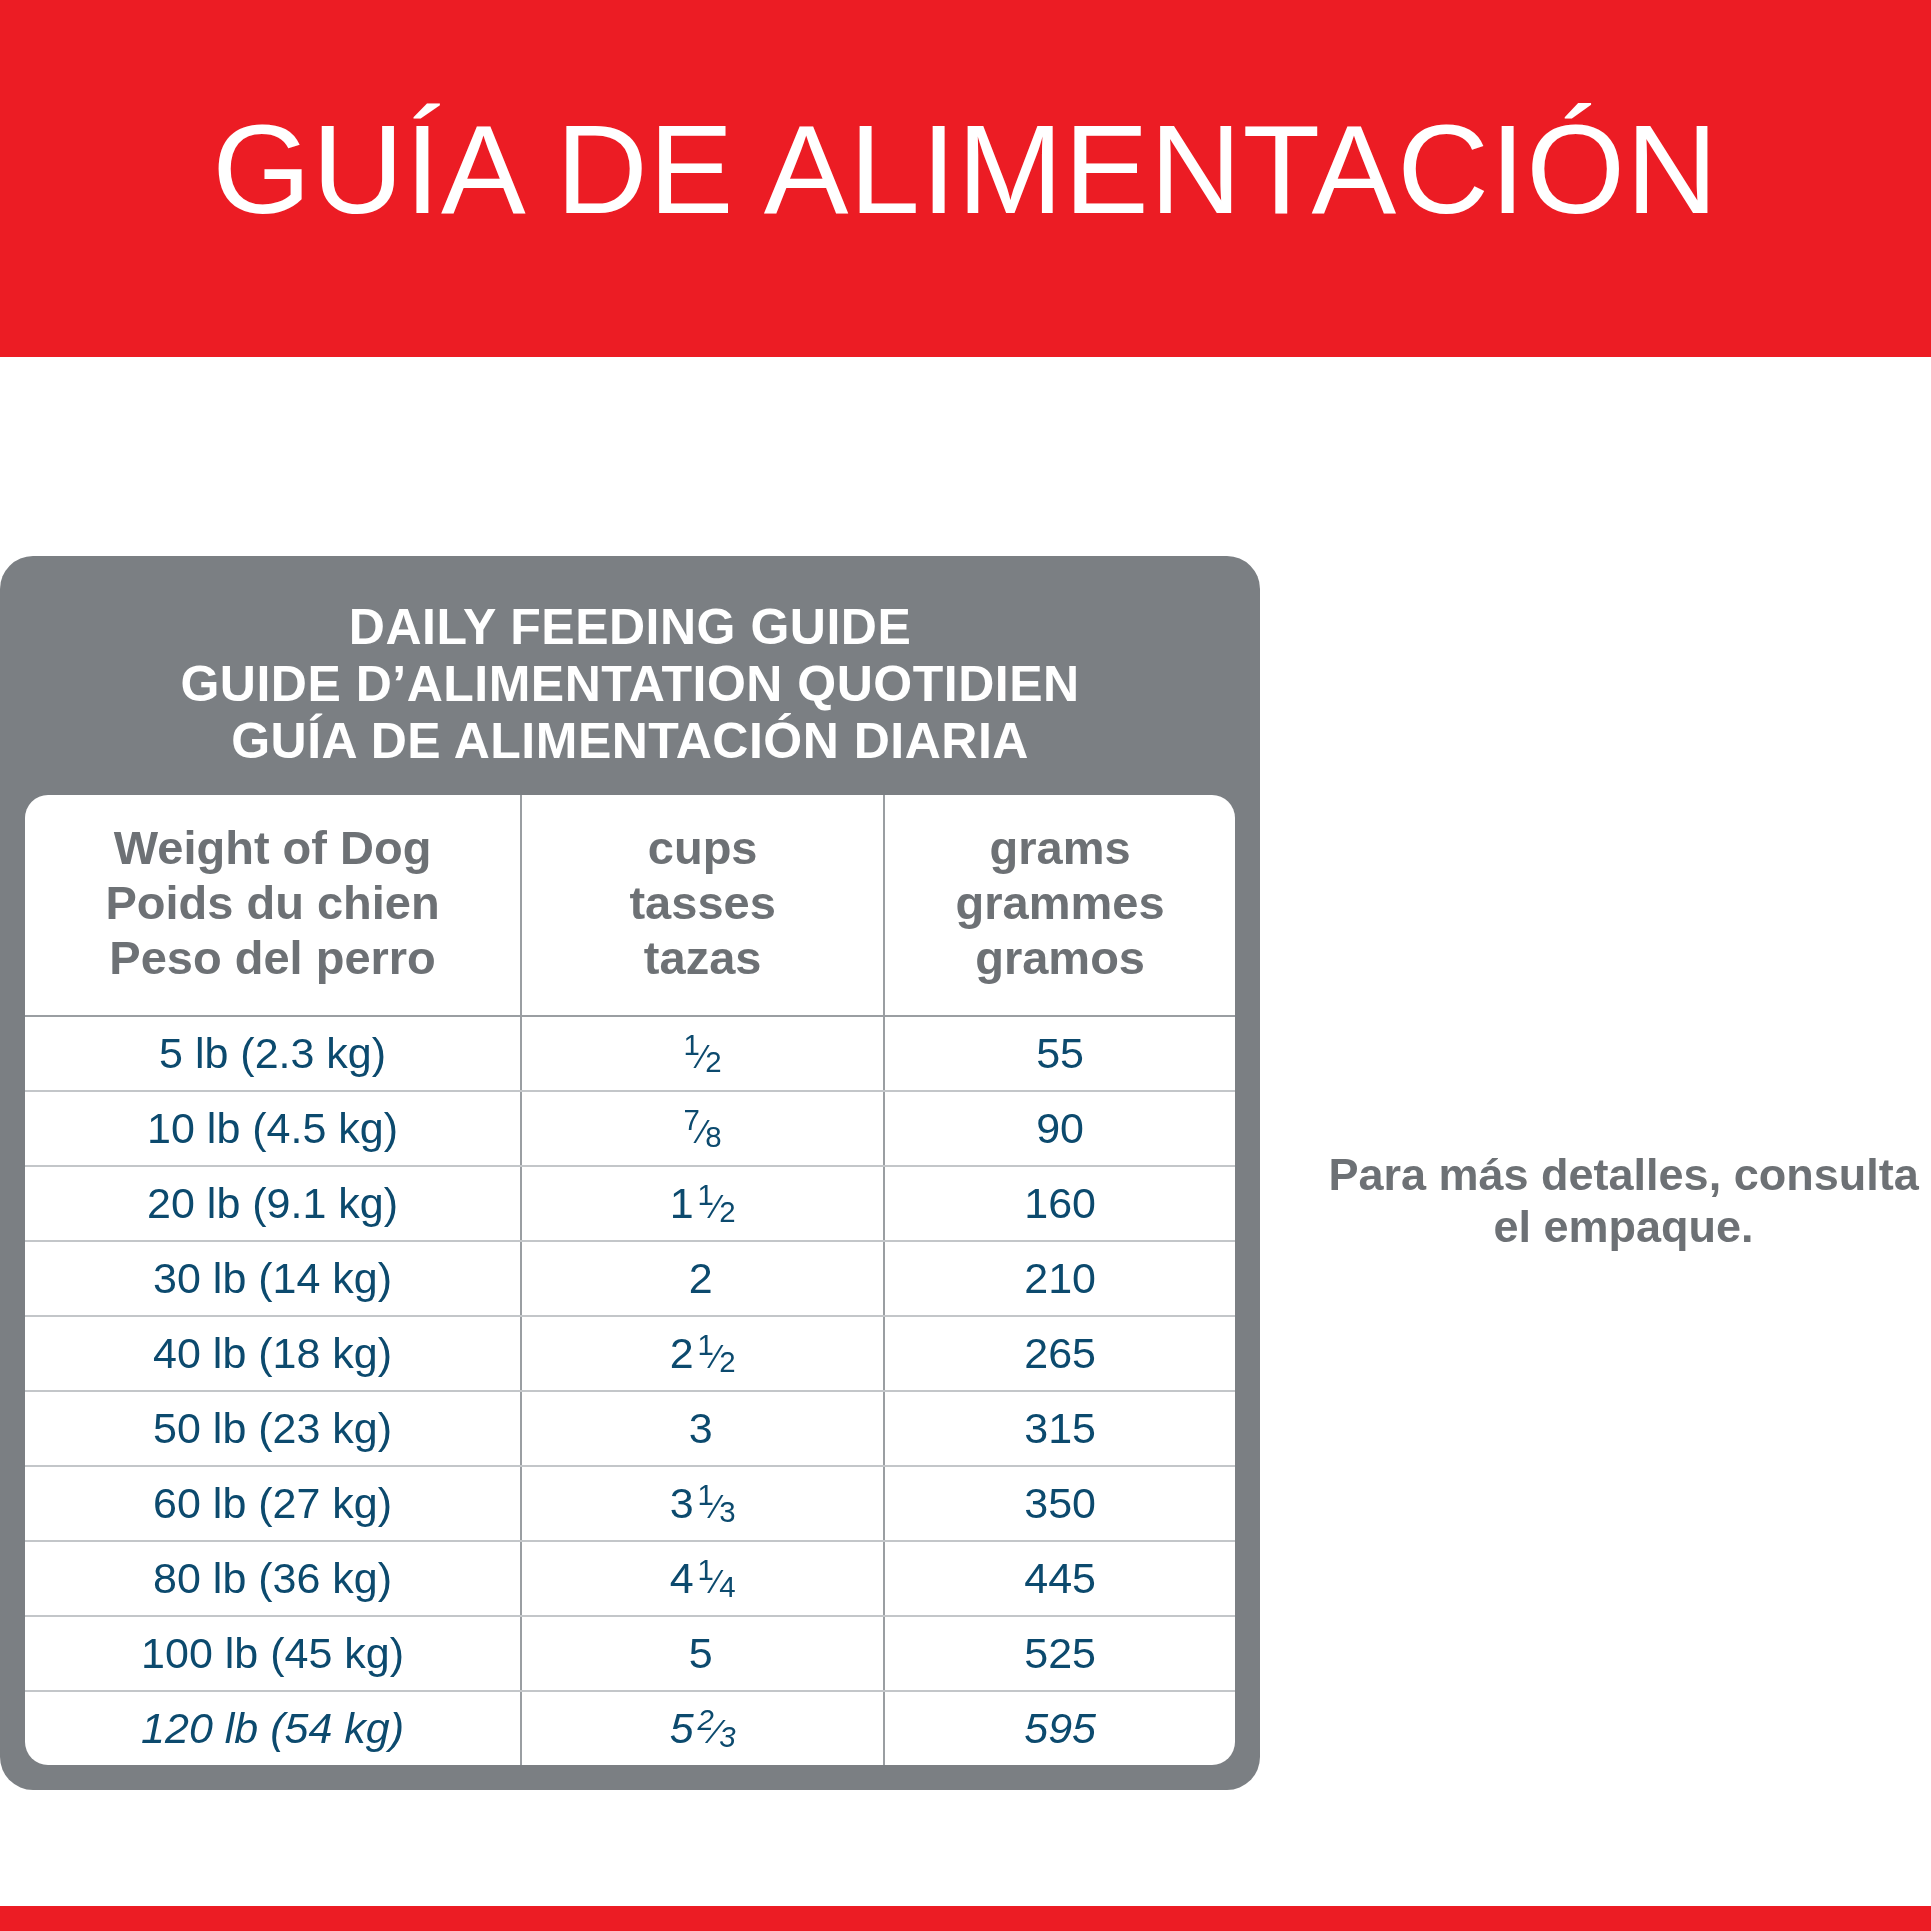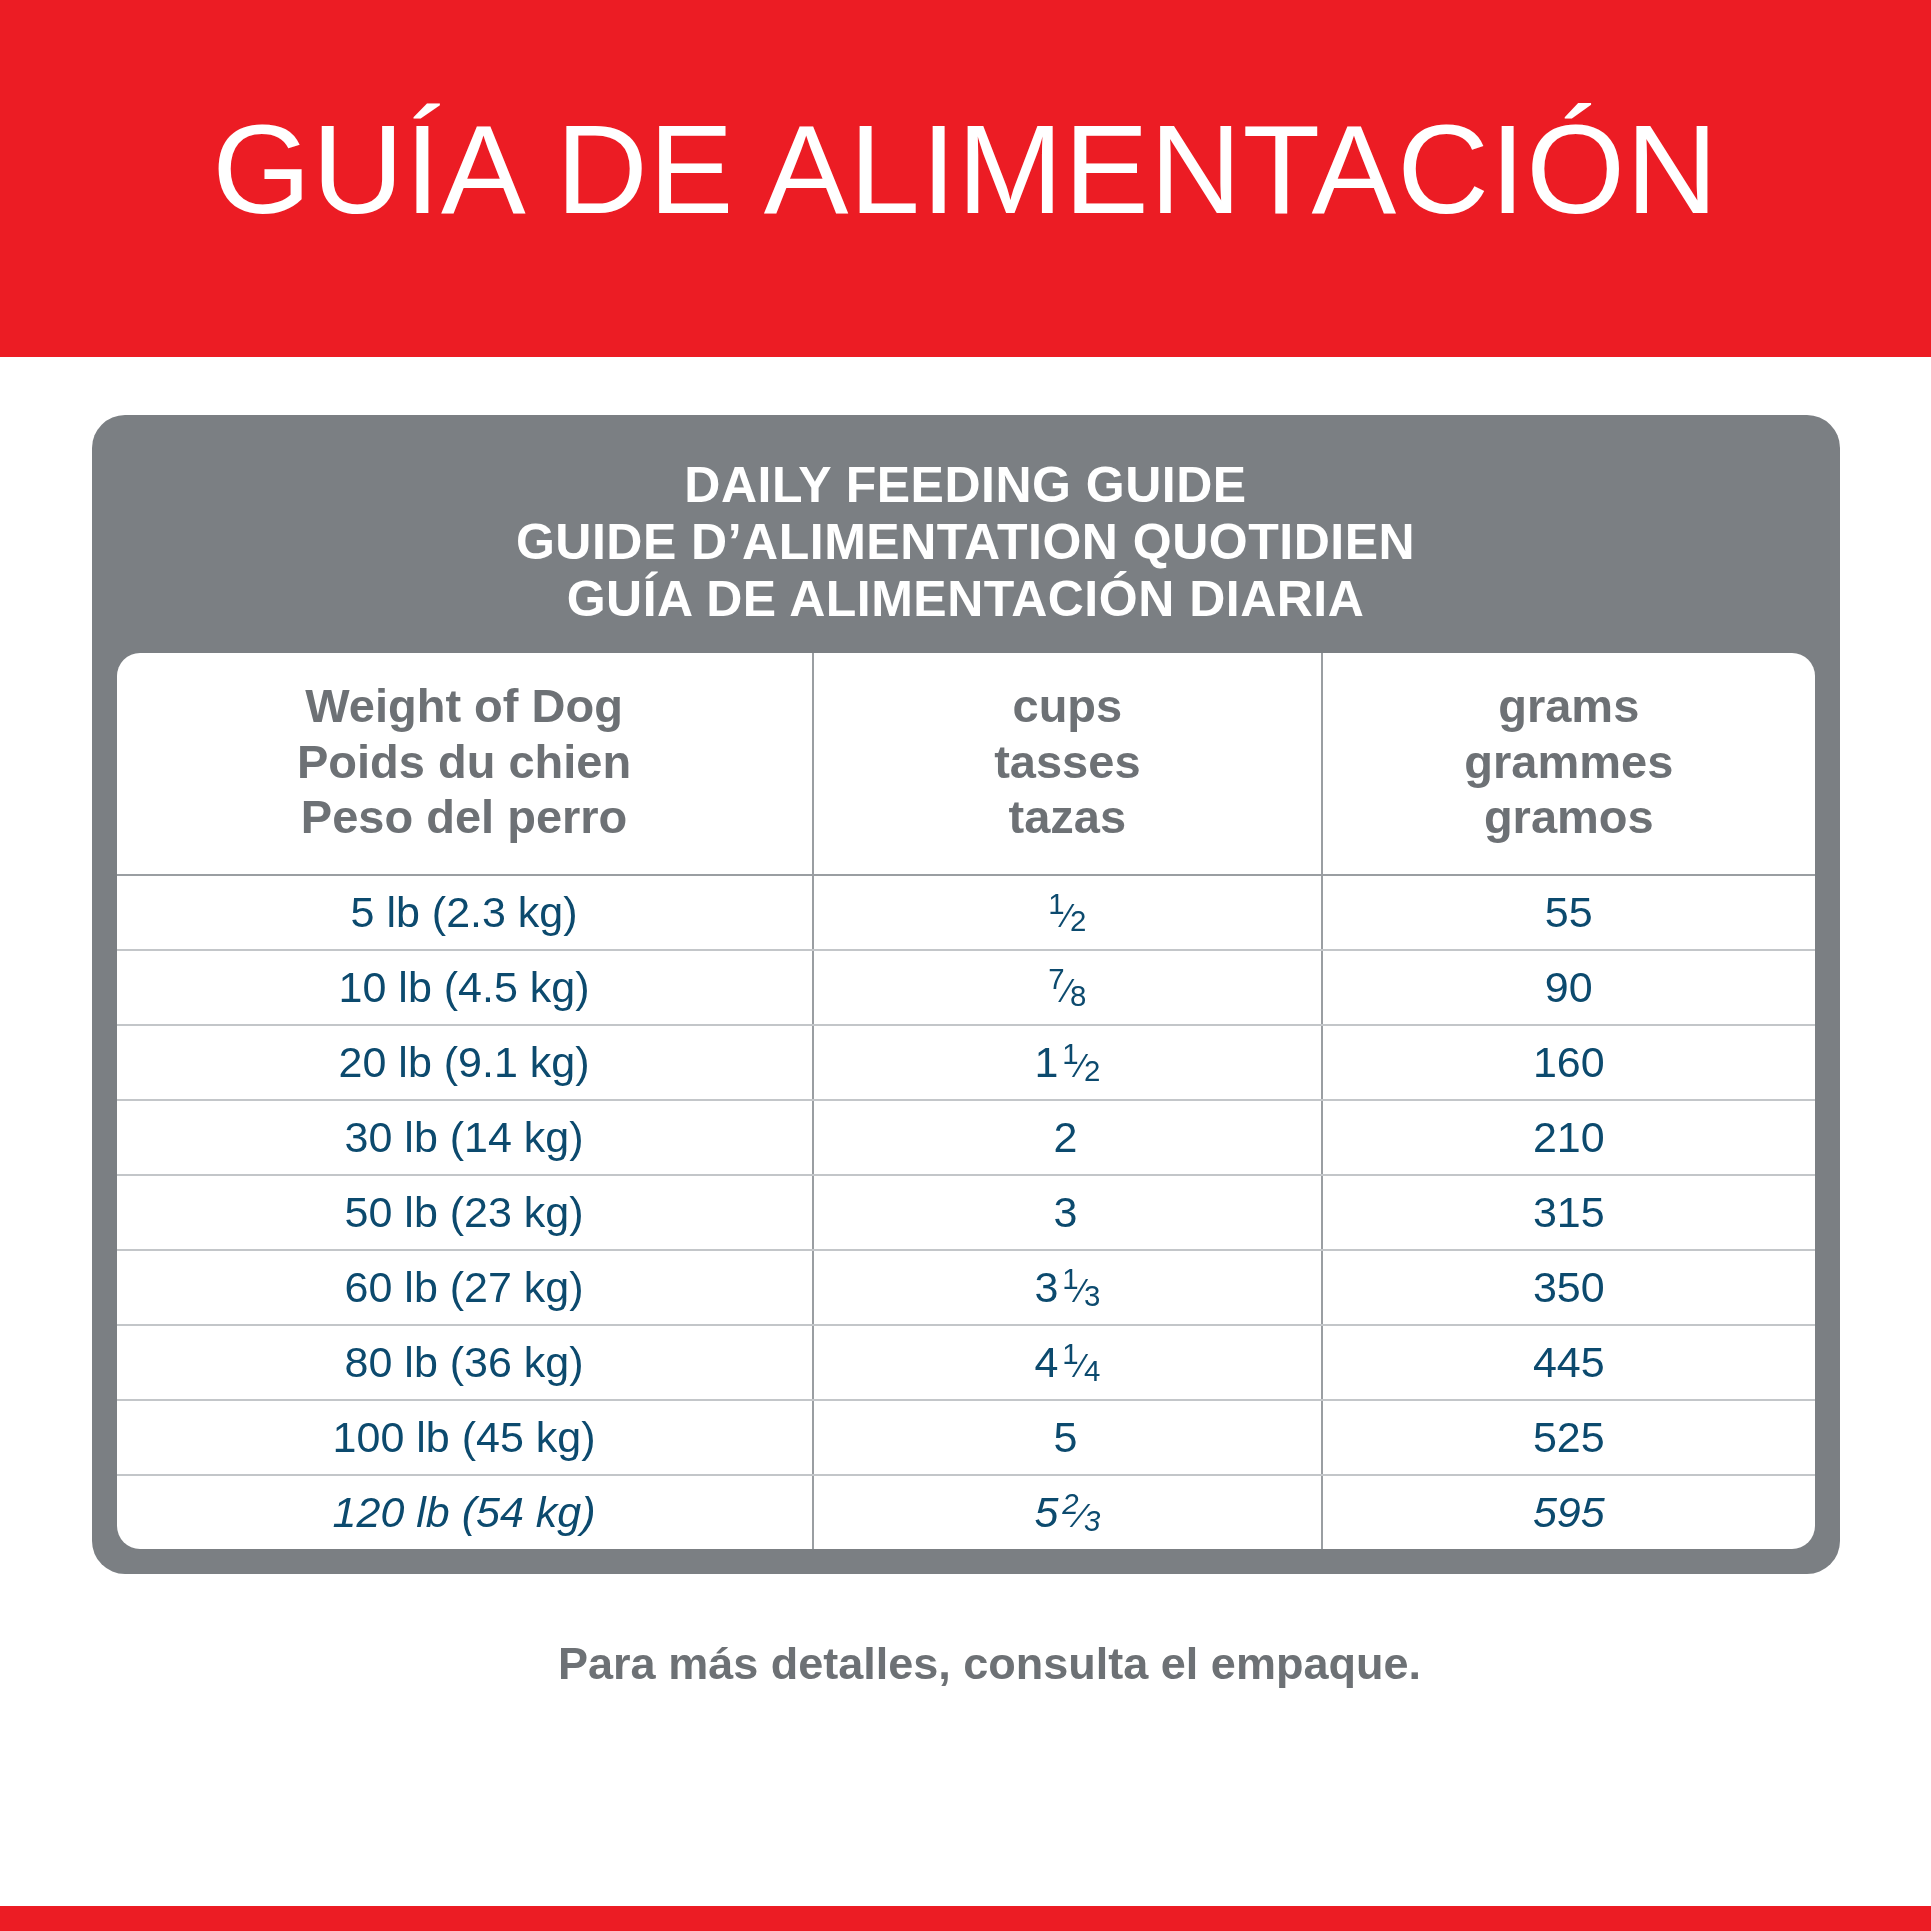--- a/index.html
+++ b/index.html
@@ -38,21 +38,21 @@
     font-weight: normal;
     letter-spacing: 1px;
     line-height: 1;
     text-align: center;
     white-space: nowrap;
   }
   
   .card-wrap {
     flex: 1;
     display: flex;
-    flex-direction: column;
+    flex-direction: row;
     align-items: center;
     padding-top: 58px;
     gap: 8px;
   }
   .card {
     width: 1748px;
     background: #7b7f83;
     border-radius: 33px;
     padding: 25px 25px 25px 25px;
     box-sizing: border-box;
@@ -197,20 +197,25 @@
               <td>20 lb (9.1 kg)</td>
               <td class="sep-l"><span class="whole">1</span><span class="frac"><span class="num">1</span><span class="sl">⁄</span><span class="den">2</span></span></td>
               <td class="sep-l">160</td>
             </tr>
             <tr class="body-row">
               <td>30 lb (14 kg)</td>
               <td class="sep-l"><span class="whole">2</span></td>
               <td class="sep-l">210</td>
             </tr>
             <tr class="body-row">
+              <td>40 lb (18 kg)</td>
+              <td class="sep-l"><span class="whole">2</span><span class="frac"><span class="num">1</span><span class="sl">⁄</span><span class="den">2</span></span></td>
+              <td class="sep-l">265</td>
+            </tr>
+            <tr class="body-row">
               <td>50 lb (23 kg)</td>
               <td class="sep-l"><span class="whole">3</span></td>
               <td class="sep-l">315</td>
             </tr>
             <tr class="body-row">
               <td>60 lb (27 kg)</td>
               <td class="sep-l"><span class="whole">3</span><span class="frac"><span class="num">1</span><span class="sl">⁄</span><span class="den">3</span></span></td>
               <td class="sep-l">350</td>
             </tr>
             <tr class="body-row">

